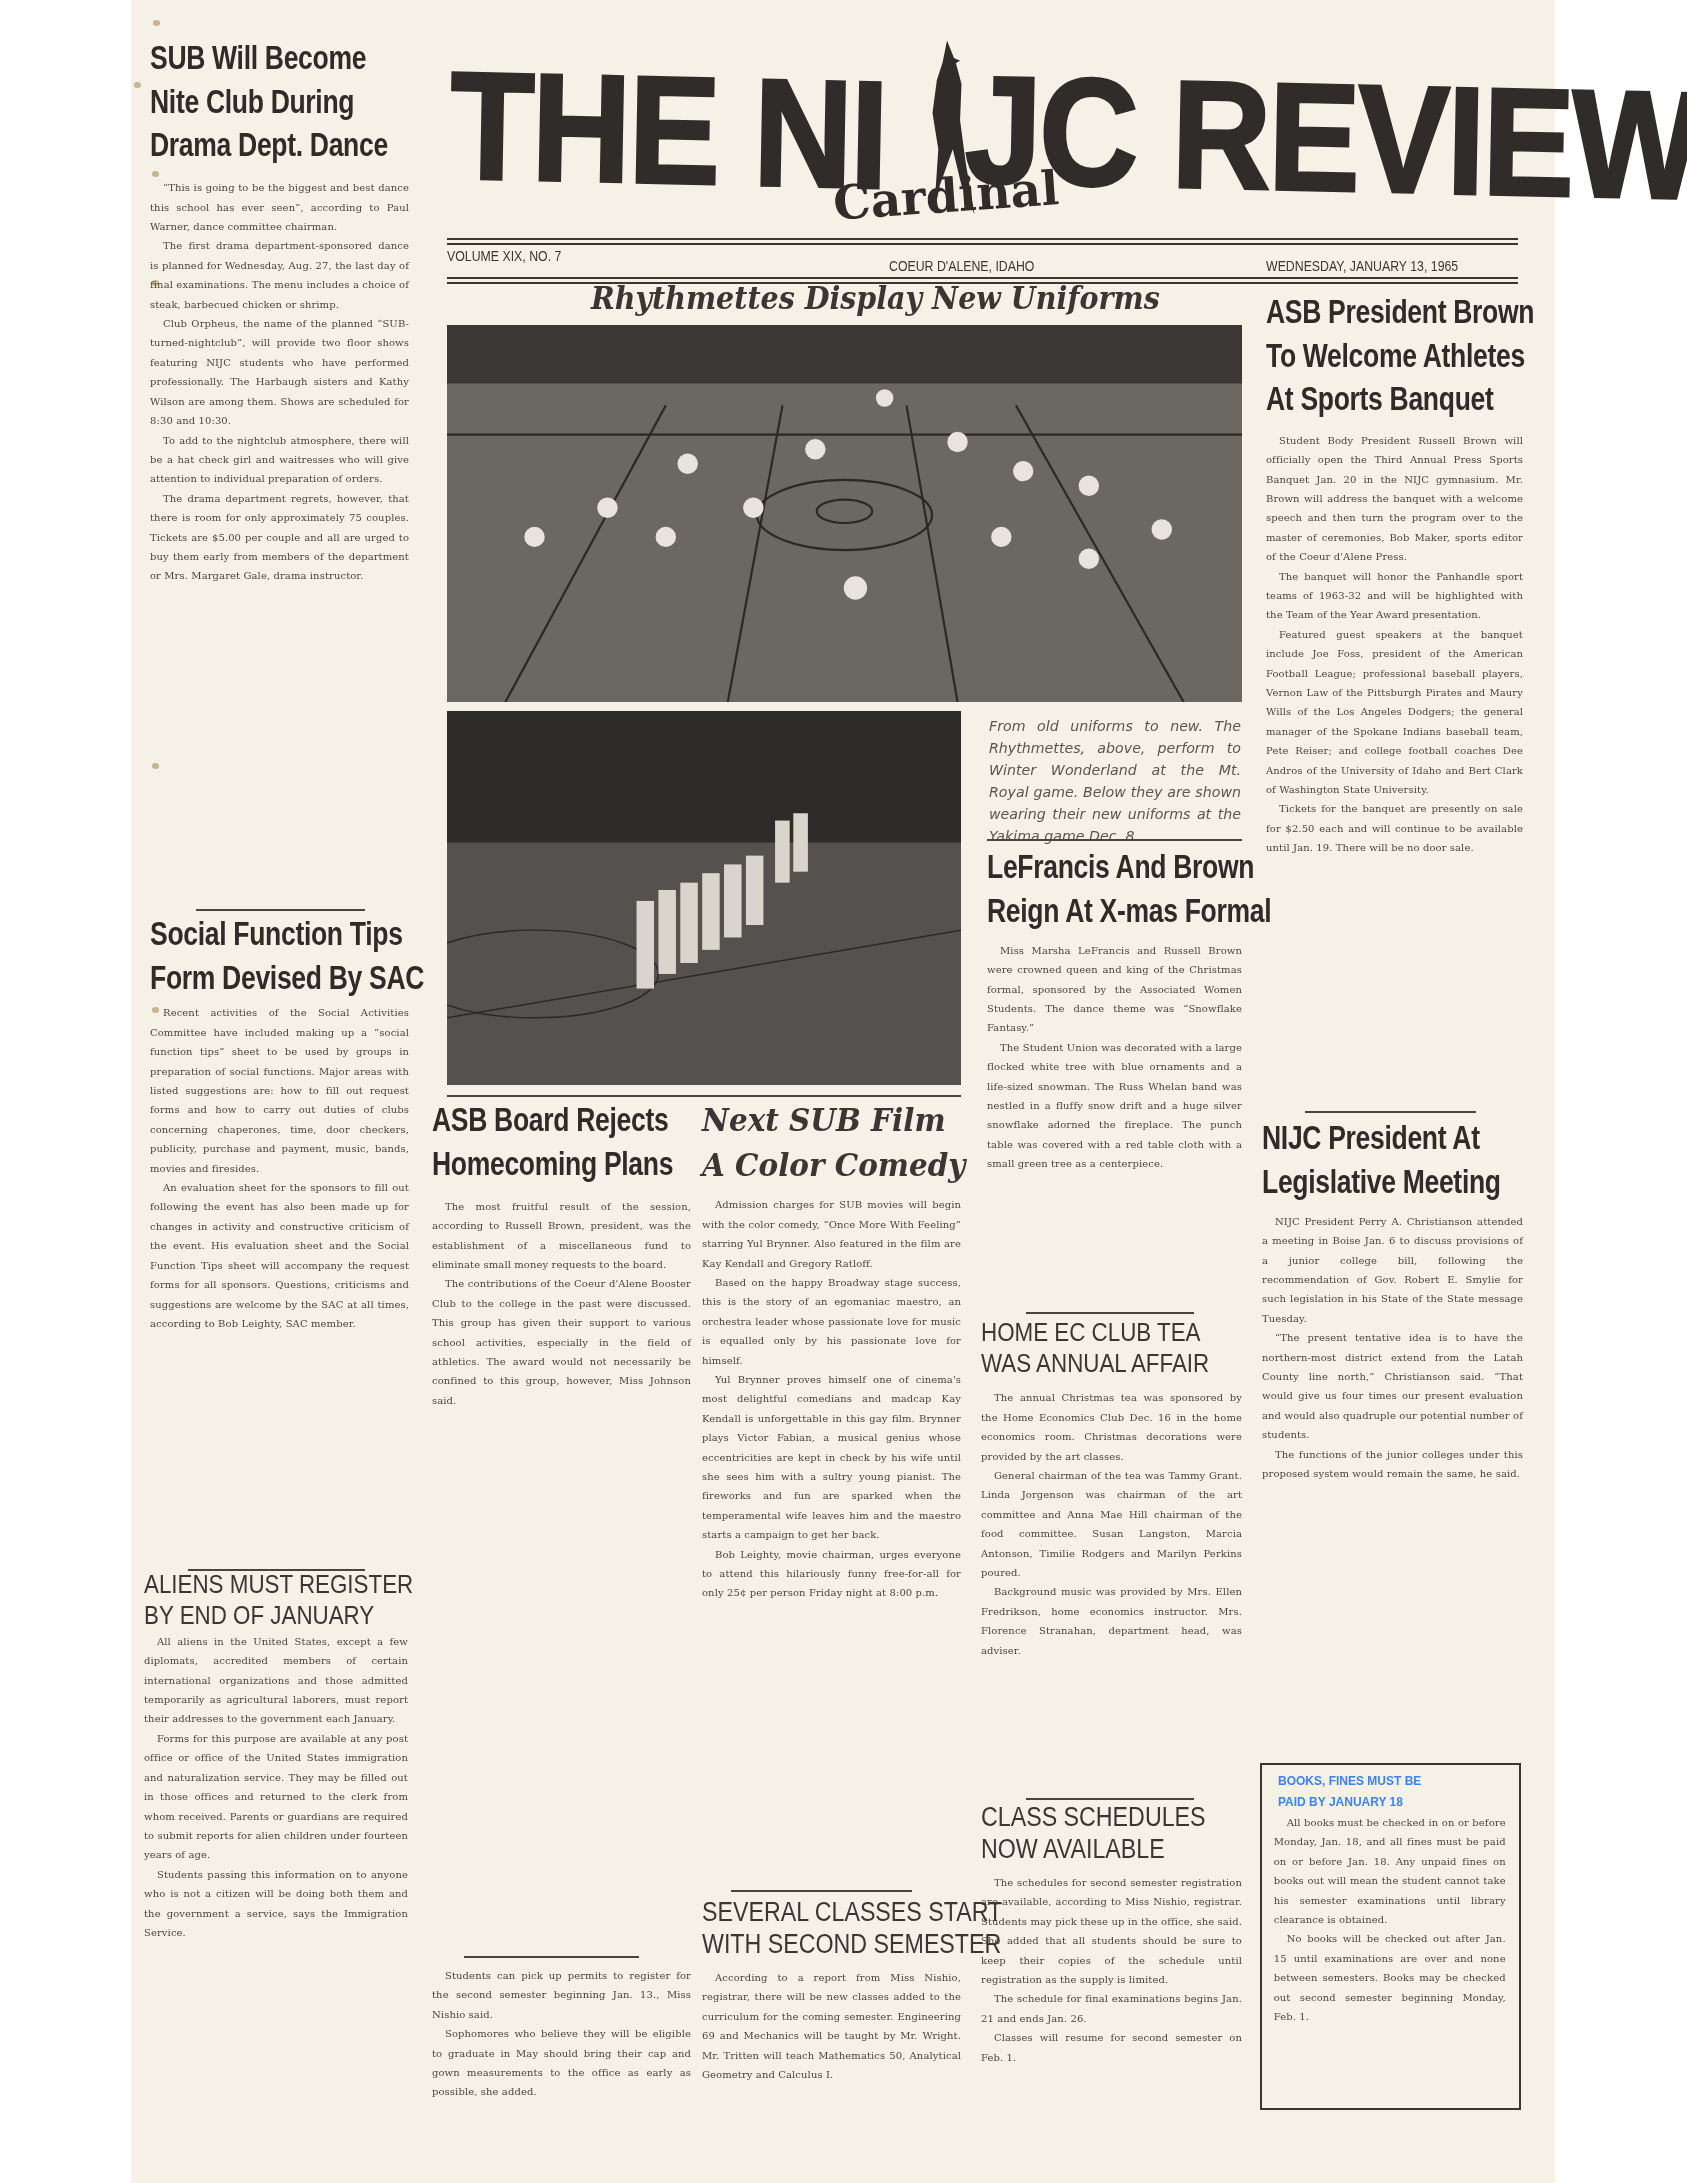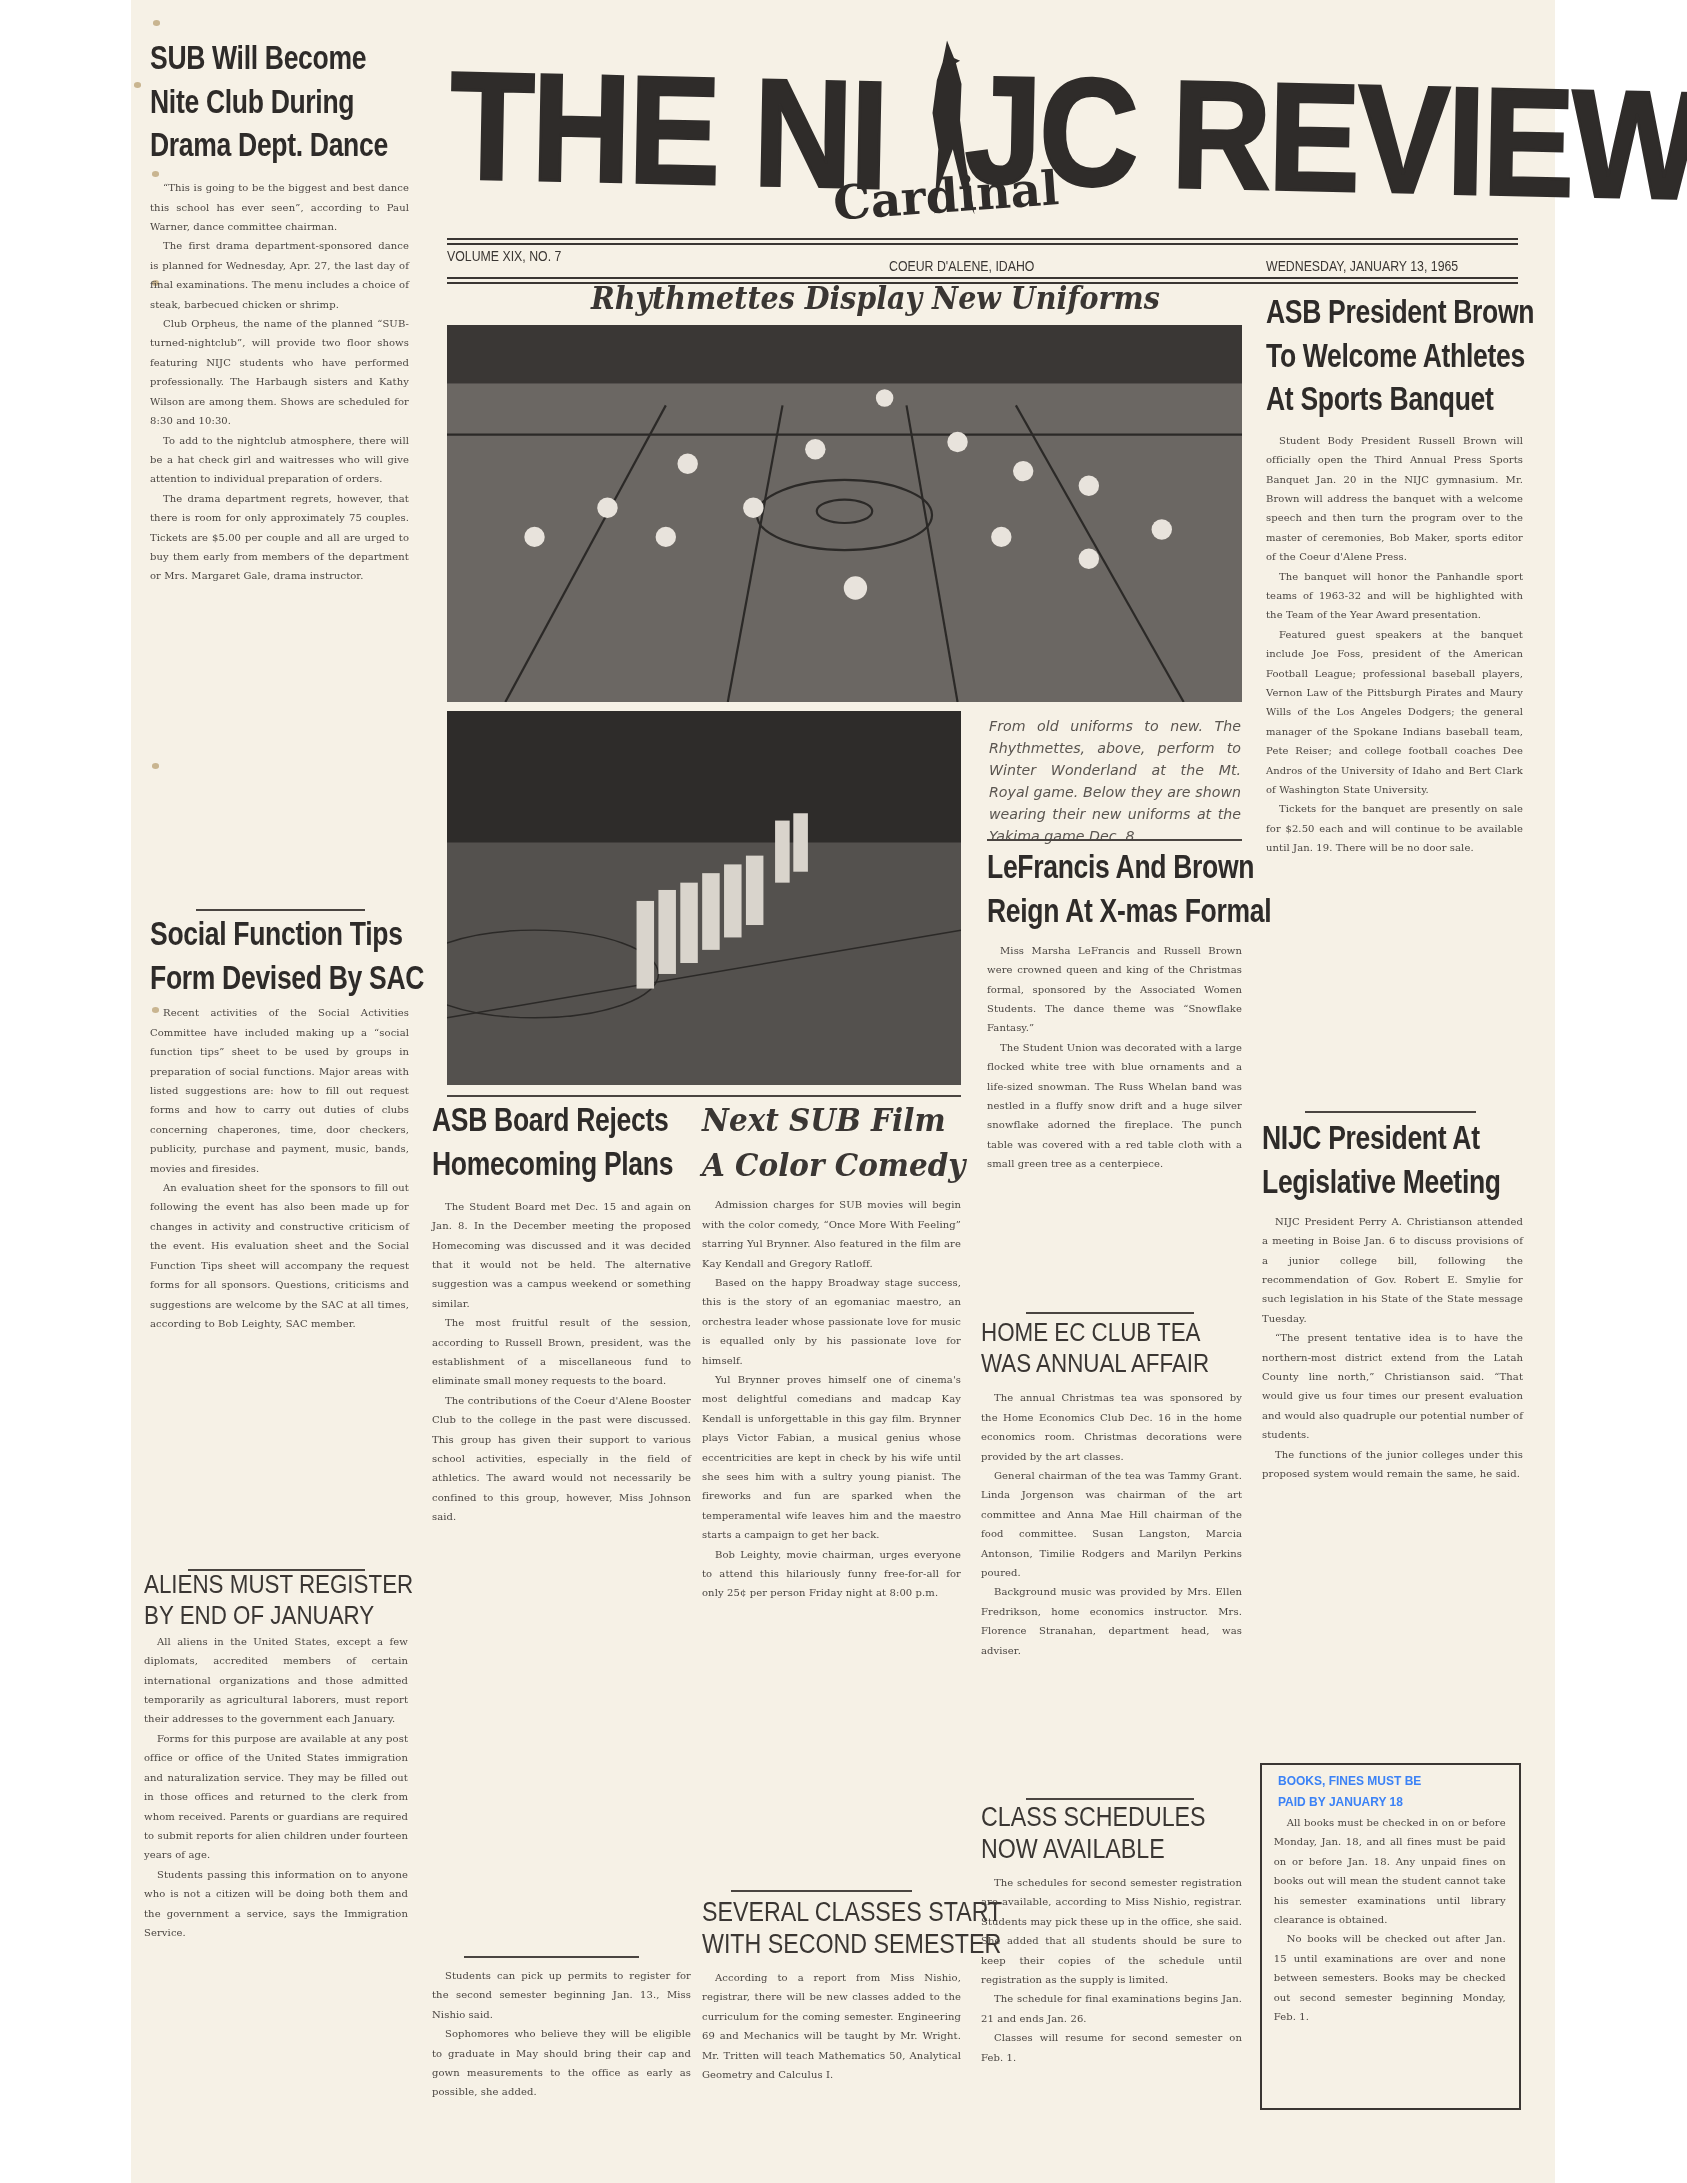--- a/index.html
+++ b/index.html
@@ -62,21 +62,21 @@
 <div class="dbl" style="left:447px;top:282px;width:1071px;"></div>
 
 <div class="abs" style="left:150px;top:36px;width:259px;">
   <div class="hl" style="font-size:34px;">
     <div>SUB Will Become</div>
     <div>Nite Club During</div>
     <div>Drama Dept. Dance</div>
   </div>
   <div class="body" style="margin-top:11.7px;">
     <p>“This is going to be the biggest and best dance this school has ever seen”, according to Paul Warner, dance committee chairman.</p>
-    <p>The first drama department-sponsored dance is planned for Wednesday, Apr. 27, the last day of final examinations. The menu includes a choice of steak, barbecued chicken or shrimp.</p>
+    <p>The first drama department-sponsored dance is planned for Wednesday, Aug. 27, the last day of final examinations. The menu includes a choice of steak, barbecued chicken or shrimp.</p>
     <p>Club Orpheus, the name of the planned “SUB-turned-nightclub”, will provide two floor shows featuring NIJC students who have performed professionally. The Harbaugh sisters and Kathy Wilson are among them. Shows are scheduled for 8:30 and 10:30.</p>
     <p>To add to the nightclub atmosphere, there will be a hat check girl and waitresses who will give attention to individual preparation of orders.</p>
     <p>The drama department regrets, however, that there is room for only approximately 75 couples. Tickets are $5.00 per couple and all are urged to buy them early from members of the department or Mrs. Margaret Gale, drama instructor.</p>
   </div>
 </div>
 
 <div class="rule" style="left:196px;top:909px;width:169px;"></div>
 <div class="abs" style="left:150px;top:912px;width:259px;">
   <div class="hl" style="font-size:34px;">
     <div>Social Function Tips</div>
@@ -171,21 +171,20 @@
 </div>
 
 <div class="rule" style="left:447px;top:1095px;width:514px;"></div>
 
 <div class="abs" style="left:432px;top:1098px;width:259px;">
   <div class="hl" style="font-size:34px;">
     <div>ASB Board Rejects</div>
     <div>Homecoming Plans</div>
   </div>
   <div class="body" style="margin-top:11.7px;">
-    <p>The Student Board met Dec. 15 and again on Jan. 8. In the December meeting the proposed Homecoming was discussed and it was decided that it would not be held. The alternative suggestion was a campus weekend or something similar.</p>
     <p>The most fruitful result of the session, according to Russell Brown, president, was the establishment of a miscellaneous fund to eliminate small money requests to the board.</p>
     <p>The contributions of the Coeur d'Alene Booster Club to the college in the past were discussed. This group has given their support to various school activities, especially in the field of athletics. The award would not necessarily be confined to this group, however, Miss Johnson said.</p>
   </div>
 </div>
 <div class="rule" style="left:464px;top:1956px;width:175px;"></div>
 <div class="abs body" style="left:432px;top:1966px;width:259px;">
   <p>Students can pick up permits to register for the second semester beginning Jan. 13., Miss Nishio said.</p>
   <p>Sophomores who believe they will be eligible to graduate in May should bring their cap and gown measurements to the office as early as possible, she added.</p>
 </div>
 

